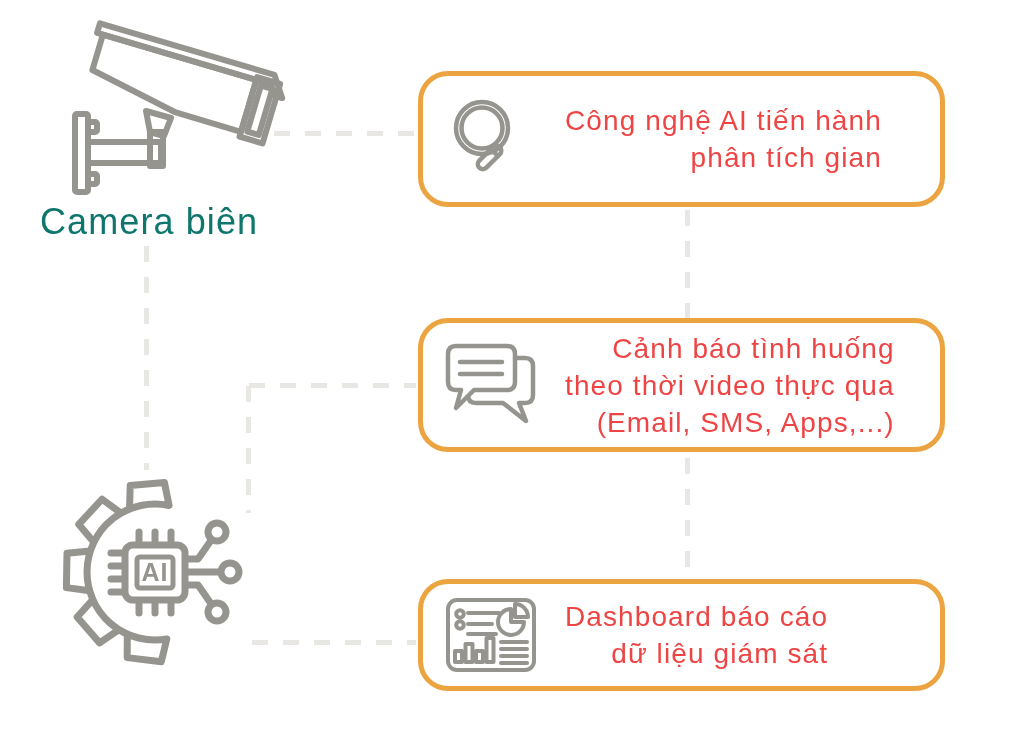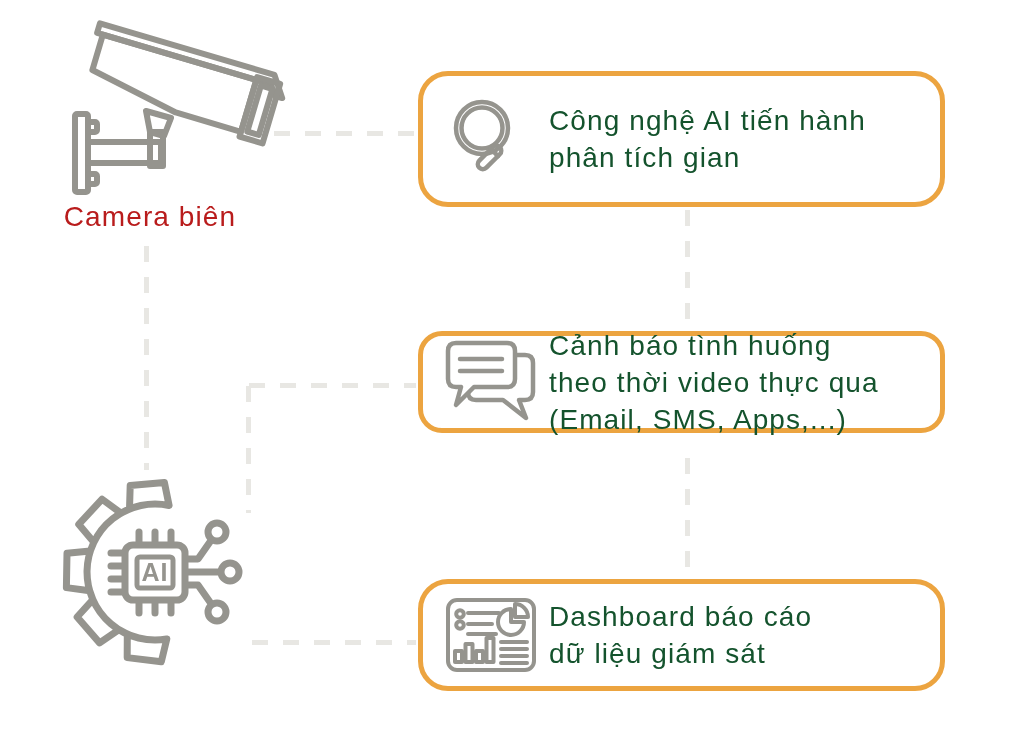--- a/index.html
+++ b/index.html
@@ -6,27 +6,27 @@
   .canvas{position:relative;width:1024px;height:749px;background:#fff;overflow:hidden;
           font-family:"Liberation Sans",sans-serif;}
   .dash-h{position:absolute;height:5px;
           background:repeating-linear-gradient(90deg,#E8E7E3 0 16px,transparent 16px 31px);}
   .dash-v{position:absolute;width:5px;
           background:repeating-linear-gradient(180deg,#E8E7E3 0 16px,transparent 16px 31px);}
   .pill{position:absolute;left:418px;width:527px;background:#fff;border:5px solid #ECA440;
         border-radius:30px;box-sizing:border-box;display:flex;align-items:center;
         padding:0 16px 0 18px;}
   .pill-1{top:71px;height:136px;}
-  .pill-2{top:331px;height:102px;border-radius:24px;}
+  .pill-2{top:318px;height:134px;}
   .pill-3{top:579px;height:112px;}
   .icon-wrap{flex:0 0 100px;display:flex;justify-content:center;align-items:center;}
-  .pill-text{margin-left:8px;font-size:28px;line-height:37px;color:#14532d;
-             letter-spacing:1.1px;white-space:nowrap;}
-  .camera-label{position:absolute;left:40px;top:201px;width:220px;text-align:center;
-                font-size:28px;color:#b91c1c;letter-spacing:1.1px;}
+  .pill-text{margin-left:24px;font-size:28px;line-height:37px;color:#ef4444;
+             letter-spacing:1.1px;white-space:nowrap;text-align:right;}
+  .camera-label{position:absolute;left:40px;top:201px;width:220px;text-align:left;
+                font-size:36px;color:#0f766e;letter-spacing:1.1px;}
   svg{display:block;}
   .stroke{fill:none;stroke:#95948E;stroke-linejoin:round;stroke-linecap:round;}
   .fillw{fill:#fff;stroke:#95948E;stroke-linejoin:round;stroke-linecap:round;}
 </style>
 </head>
 <body>
 
 <div class="canvas">
 
   <div class="dash-h" style="left:274px;top:131px;width:143px;"></div>

